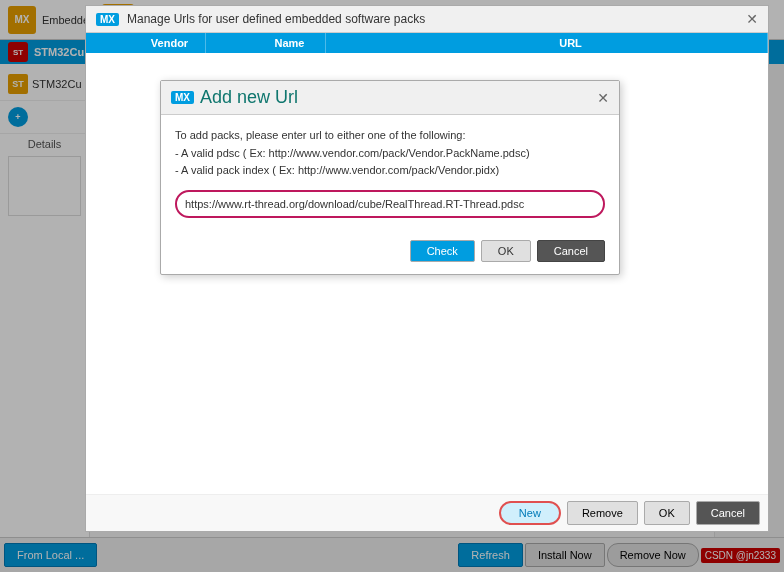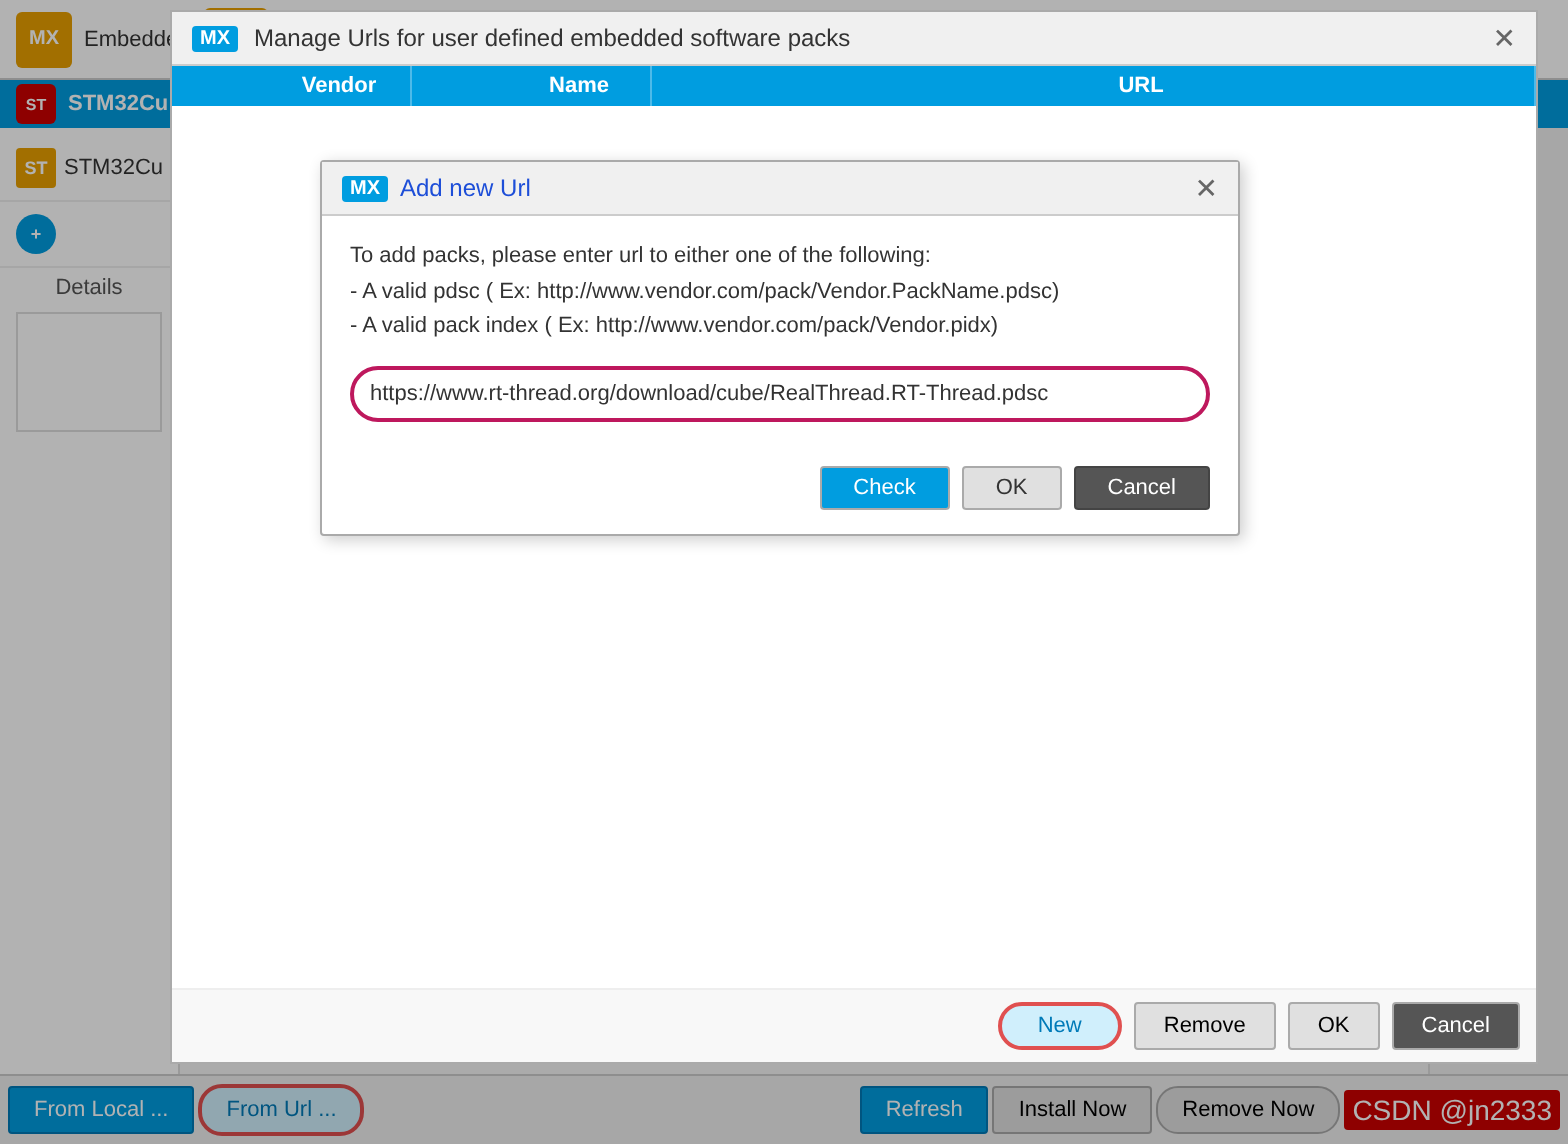--- a/index.html
+++ b/index.html
@@ -453,26 +453,25 @@
     </div>
 
     <div class="right-panel">
       <div class="green-plus">+</div>
       <div class="red-minus">−</div>
     </div>
   </div>
 
   <div class="bottom-bar">
     <button class="btn btn-blue">From Local ...</button>
-    <button class="btn btn-blue-outline from-url-btn-circled" style="border:2px solid #e05050; border-radius:12px; background:#d0effc; color:#007ab8;">From Url ...</button>
     <div style="flex:1;"></div>
     <button class="btn btn-blue">Refresh</button>
     <button class="btn" style="background:#e0e0e0;">Install Now</button>
     <button class="btn" style="background:#e0e0e0;border-radius:11px;">Remove Now</button>
-    <div style="background:#cc0000; color:white; font-size:14px; padding:2px 4px; border-radius:2px; white-space:nowrap;">CSDN @jn2333</div>
+    <div style="background:#cc0000; color:white; font-size:10px; padding:2px 4px; border-radius:2px; white-space:nowrap;">CSDN @jn2333</div>
   </div>
 
   <div class="overlay"></div>
 
   <div class="manage-dialog">
     <div class="manage-titlebar">
       <div class="manage-title-left">
         <div class="mx-badge">MX</div>
         <span class="manage-title-text">Manage Urls for user defined embedded software packs</span>
       </div>
@@ -489,21 +488,21 @@
       <button class="manage-btn">Remove</button>
       <button class="manage-btn">OK</button>
       <button class="manage-btn" style="background:#555; color:white;">Cancel</button>
     </div>
   </div>
 
   <div class="add-url-dialog">
     <div class="add-url-titlebar">
       <div class="add-url-title-left">
         <div class="mx-badge">MX</div>
-        <span style="font-size:12px; color:#1d4ed8;">Add new Url</span>
+        <span style="font-size:18px; color:#0f766e;">Add new Url</span>
       </div>
       <button class="close-btn">✕</button>
     </div>
     <div class="add-url-body">
       <div class="info-text">
         <div>To add packs, please enter url to either one of the following:</div>
         <div>- A valid pdsc ( Ex: http://www.vendor.com/pack/Vendor.PackName.pdsc)</div>
         <div>- A valid pack index ( Ex: http://www.vendor.com/pack/Vendor.pidx)</div>
       </div>
       <div class="url-input-wrapper">

